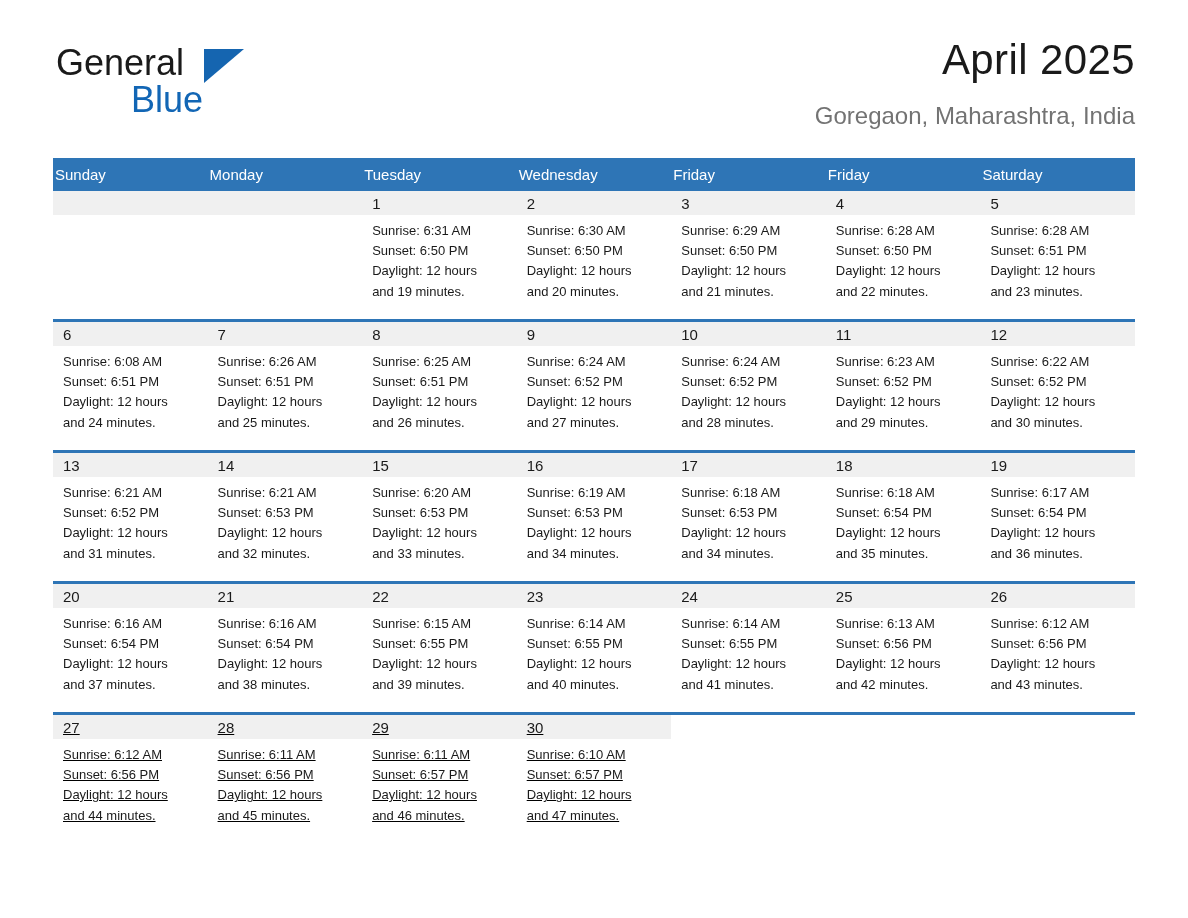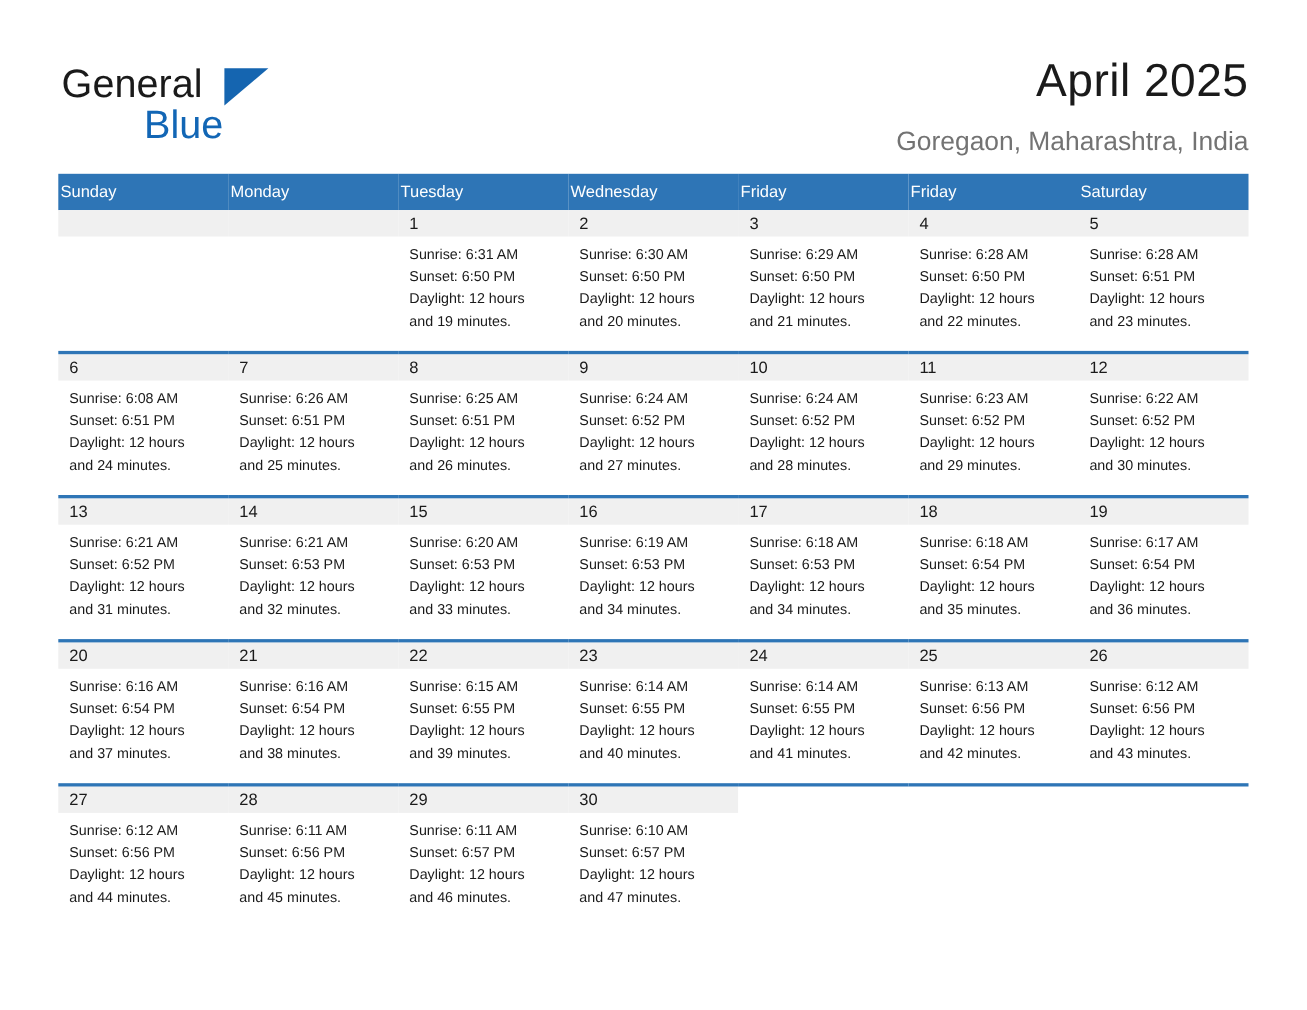--- a/index.html
+++ b/index.html
@@ -19,21 +19,21 @@
     position: relative;
     width: 1188px;
     height: 918px;
     box-sizing: border-box;
   }
 
   
   .top-bar {
     position: absolute;
     left: 53px;
-    top: 47px;
+    top: 34px;
     width: 1082px;
     height: 110px;
   }
 
   .logo {
     position: absolute;
     left: 0;
     top: 8px;
     width: 300px;
     height: 92px;
@@ -125,20 +125,21 @@
   .week-row.first > td {
     border-top: none;
   }
 
   .daycell {
     height: 128px;
     box-sizing: border-box;
   }
   .week-row.last .daycell {
     height: 126px;
+    text-decoration: underline;
   }
 
   .datenum-band {
     background: #f0f0f0;
     height: 24px;
     padding: 2px 0 0 10px;
     box-sizing: border-box;
     font-size: 15px;
     color: #1a1a1a;
     line-height: 21px;

